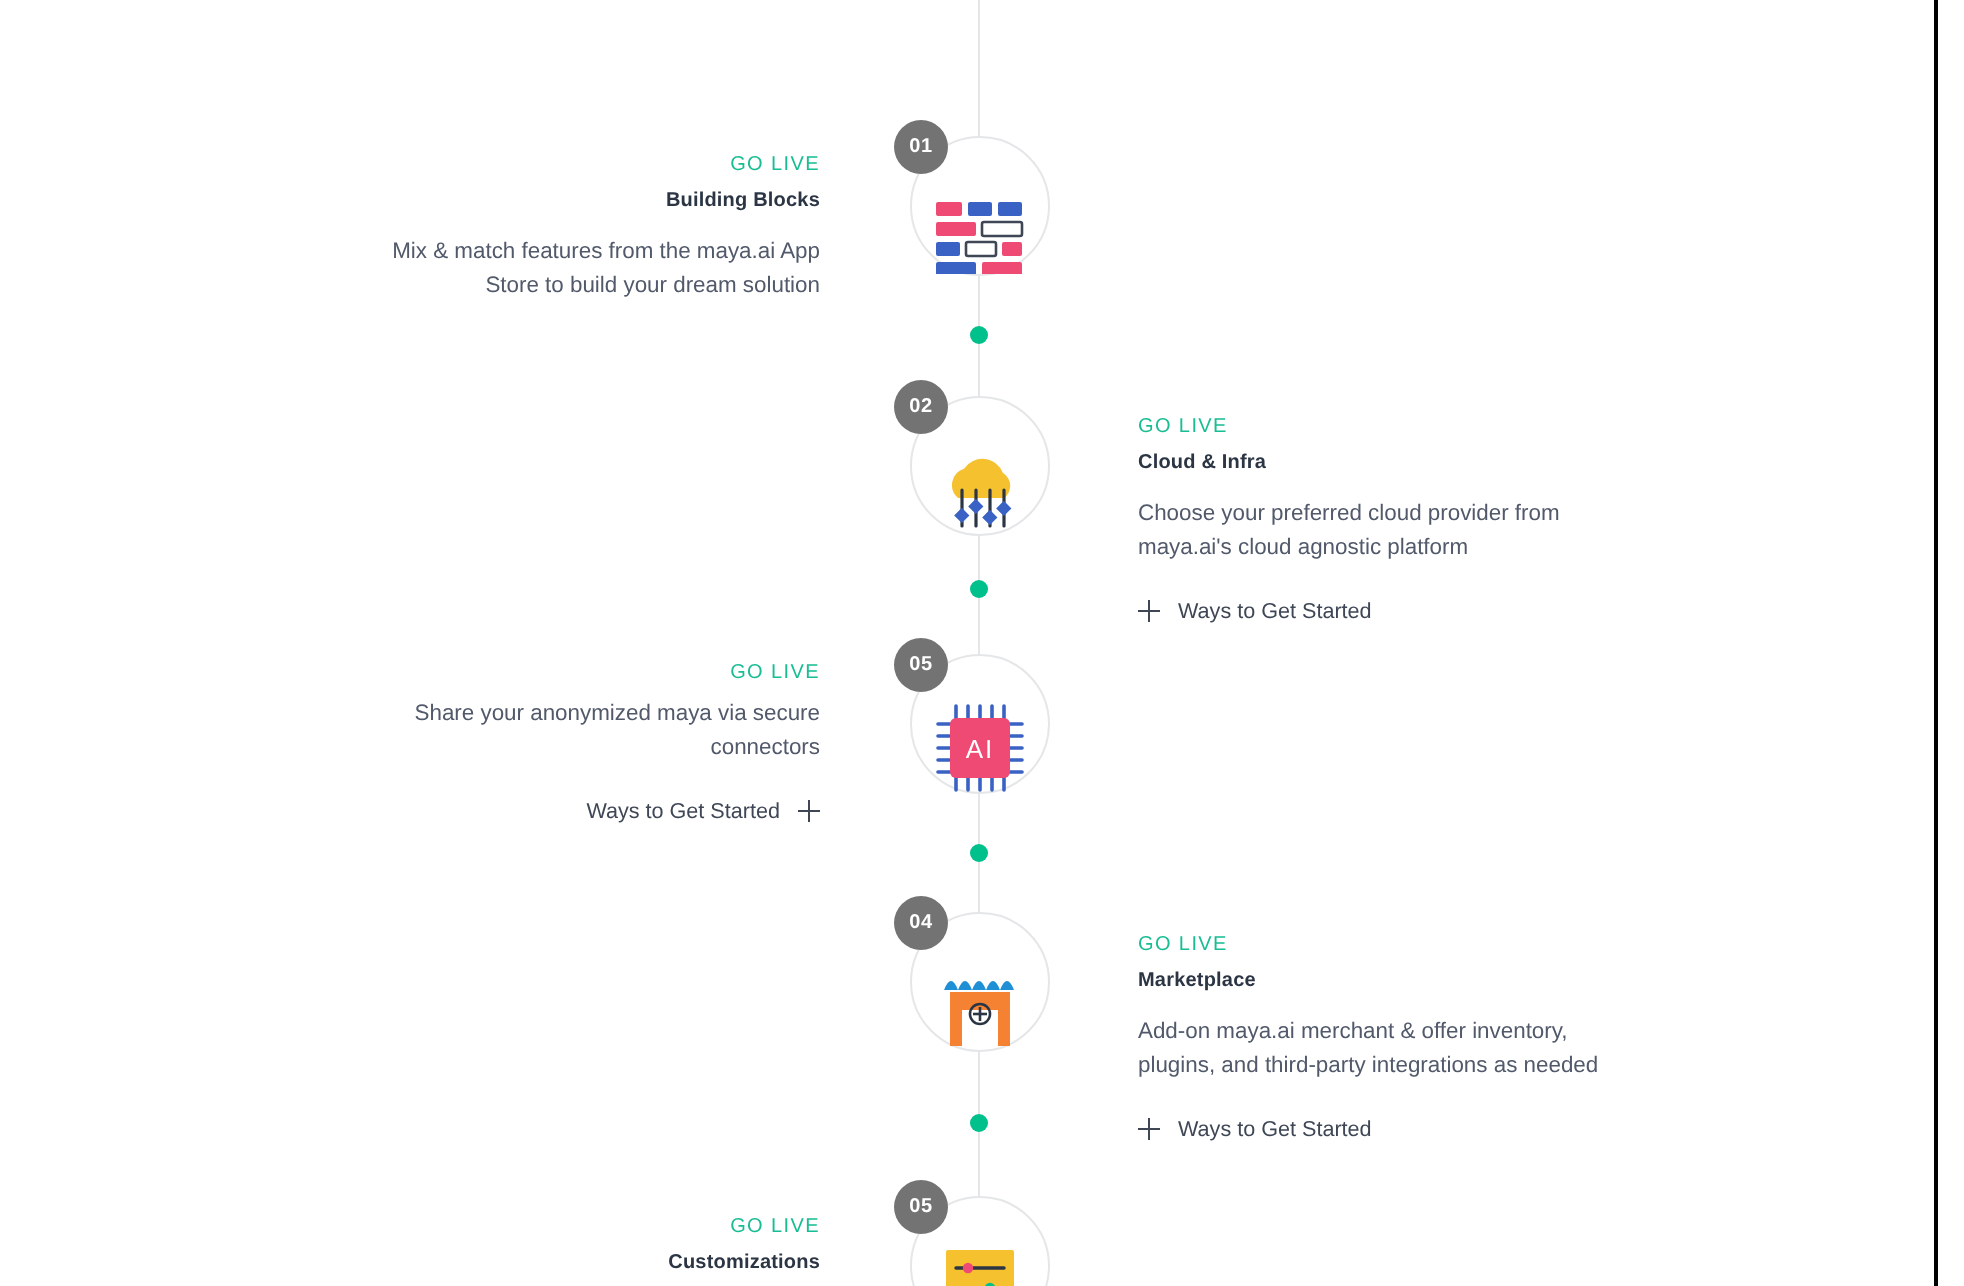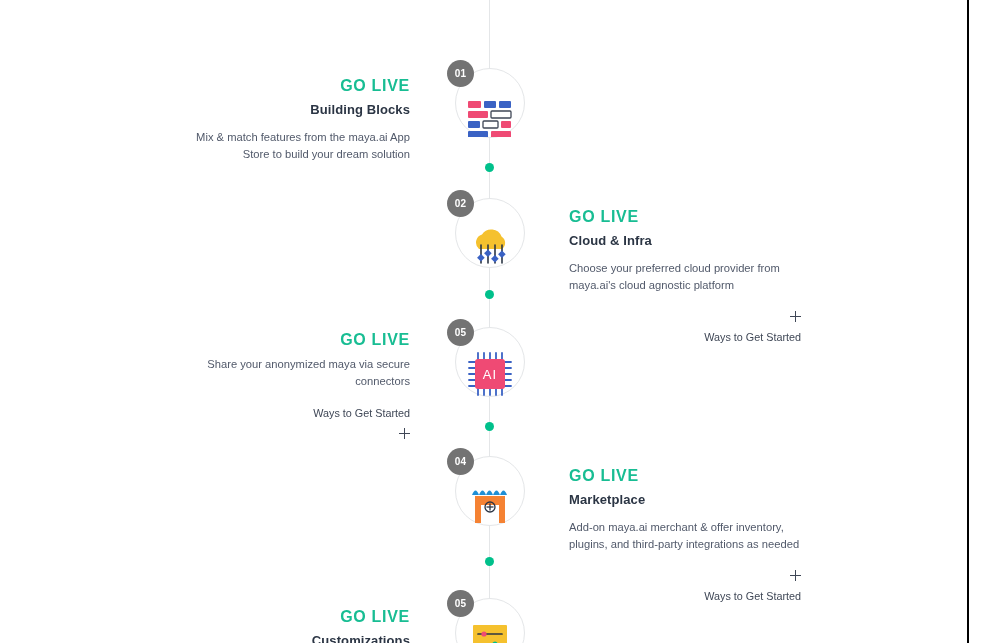--- a/index.html
+++ b/index.html
@@ -86,47 +86,46 @@
   
   .block {
     position: absolute;
     width: 232px;
   }
   .block.left  { left: 178px; text-align: right; }
   .block.right { left: 569px; text-align: left;  }
 
   .golive {
     color: #18bd93;
-    font-size: 16px;
-    font-weight: bold;
+    font-size: 10px;
+    font-weight: normal;
     letter-spacing: .7px;
     margin: 0 0 7px 0;
   }
   .title {
     color: #2b3544;
-    font-size: 13px;
+    font-size: 10px;
     font-weight: bold;
     letter-spacing: .1px;
     margin: 0 0 12px 0;
   }
   .desc {
     color: #51596a;
     font-size: 11.2px;
     line-height: 1.55;
     margin: 0;
   }
   .cta {
     margin-top: 16px;
     font-size: 10.8px;
     color: #3f4756;
     display: flex;
-    align-items: flex-end;
+    align-items: flex-start;
     gap: 9px;
     cursor: pointer;
-    flex-direction: column;
   }
   .block.left .cta { justify-content: flex-end; }
   .plus {
     display: inline-block;
     width: 11px;
     height: 11px;
     position: relative;
     flex: 0 0 auto;
   }
   .plus::before, .plus::after {

